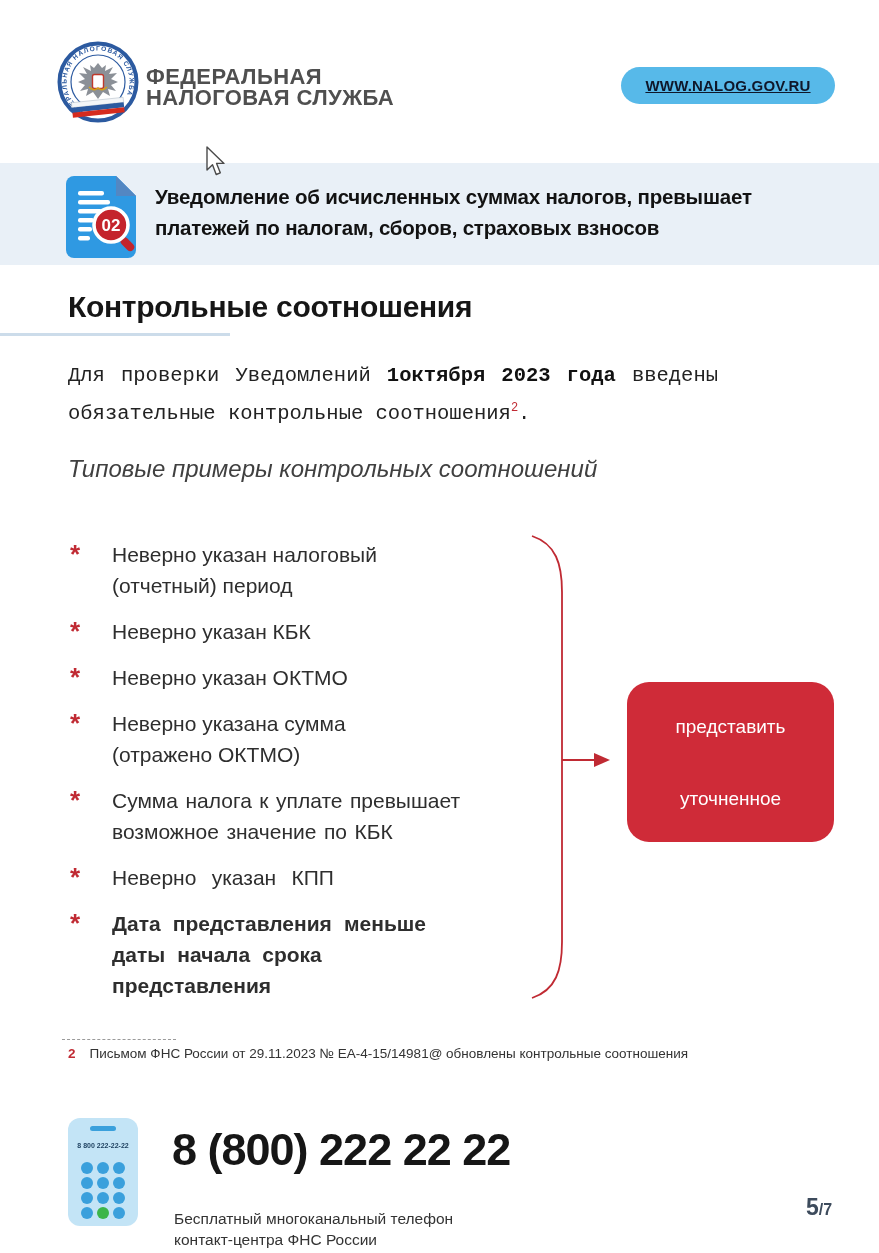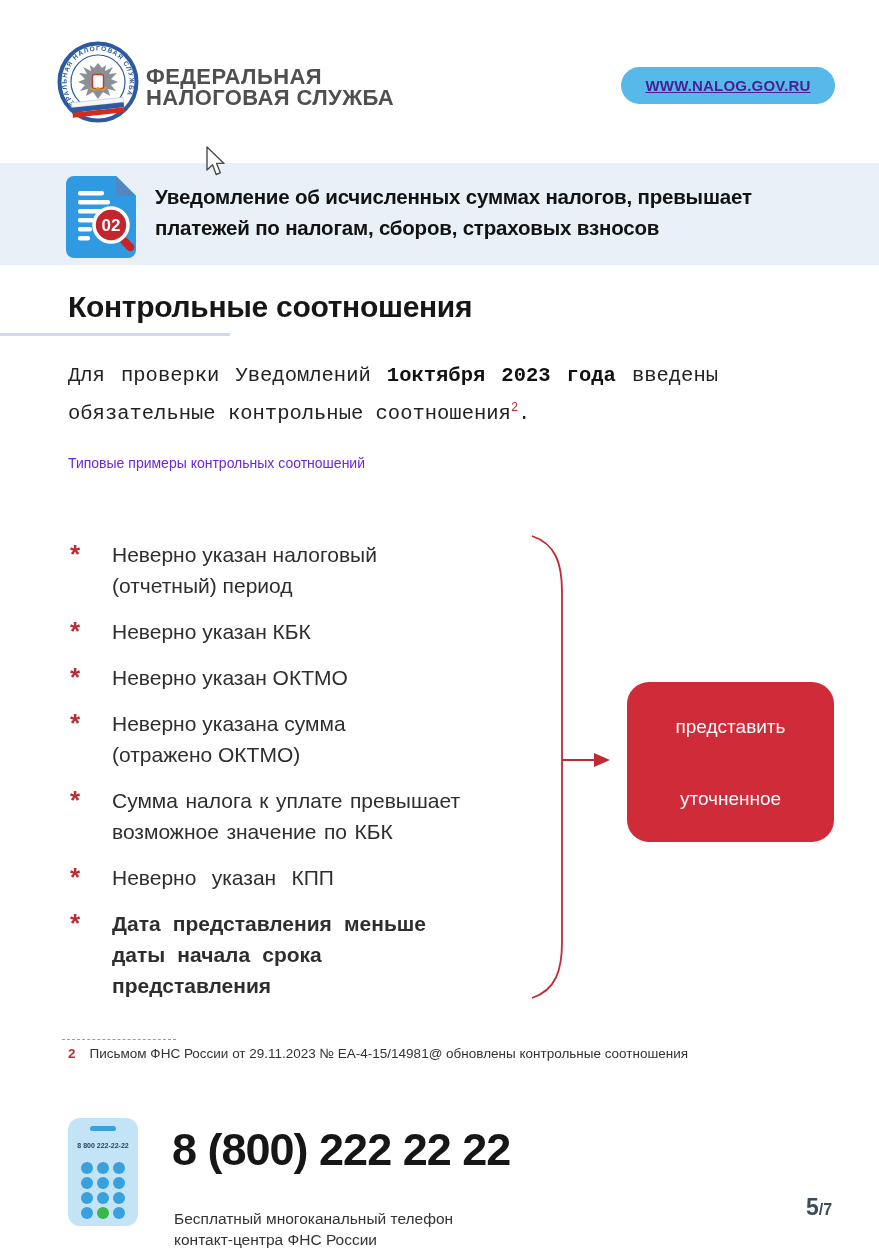--- a/index.html
+++ b/index.html
@@ -9,21 +9,21 @@
   }
   
   .logo-wrap{position:absolute;left:57px;top:41px;width:82px;height:86px;}
   .org-name{
     position:absolute;left:146px;top:66px;font-size:22px;font-weight:700;
     color:#4f4f4f;letter-spacing:.4px;line-height:21px;white-space:pre-line;
   }
   .site-button{
     position:absolute;left:621px;top:67px;width:214px;height:37px;border-radius:19px;
     background:var(--brand-blue,#57b9e9);display:flex;align-items:center;justify-content:center;
-    color:#4c1d95;font-weight:700;font-size:15px;text-decoration:underline;letter-spacing:.2px;
+    color:#0f172a;font-weight:700;font-size:15px;text-decoration:underline;letter-spacing:.2px;
     cursor:pointer;
     text-align:right;
   }
   
   .banner{position:absolute;left:0;top:163px;width:879px;height:102px;background:var(--banner-bg,#e9f0f7);}
   .doc-icon{position:absolute;left:66px;top:13px;width:74px;height:82px;}
   .banner-title{
     position:absolute;left:155px;top:18px;width:700px;
     font-size:20.5px;font-weight:700;color:#121212;line-height:31px;
     white-space:pre-line;letter-spacing:-.2px;
@@ -34,21 +34,21 @@
   .section-heading{
     position:absolute;left:68px;top:290px;font-size:30px;font-weight:700;color:#161616;letter-spacing:-.3px;
   }
   .heading-rule{position:absolute;left:0;top:333px;width:230px;height:3px;background:#ccdcea;}
   .intro{
     position:absolute;left:68px;top:360px;width:650px;font-size:20.5px;line-height:32px;
     color:#222;text-align:justify;font-family:Liberation Mono, monospace;
   }
   .intro b{font-weight:700;color:#111;}
   .intro sup{color:var(--accent-red,#c02a33);font-size:12px;}
-  .subtitle{position:absolute;left:68px;top:455px;font-size:14px;color:#6d28d9;}
+  .subtitle{position:absolute;left:68px;top:455px;font-size:24px;color:#404040;font-style:italic;}
   
   .checklist{position:absolute;left:70px;top:539px;width:420px;}
   .check-item{display:flex;margin-bottom:15px;}
   .check-item .star{
     width:18px;margin-right:24px;color:var(--accent-red,#c02a33);
     font-size:26px;font-weight:700;line-height:31px;flex:none;
   }
   .check-item .txt{
     font-size:21px;line-height:31px;color:#2e2e2e;white-space:pre-line;
   }

